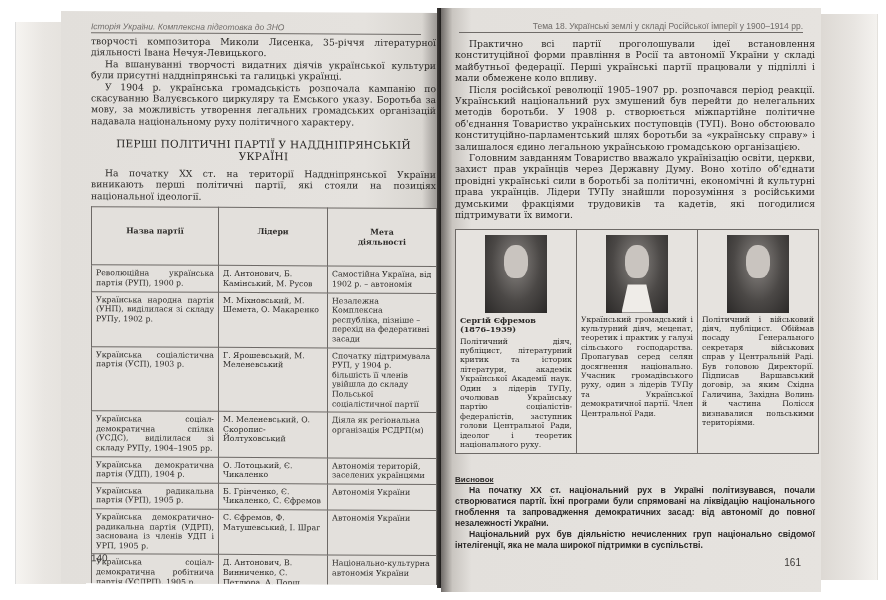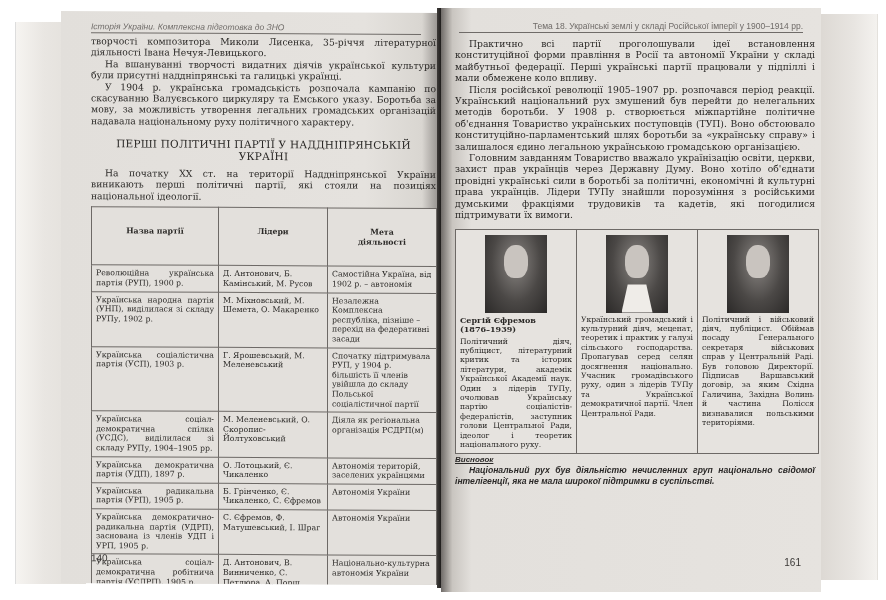--- a/index.html
+++ b/index.html
@@ -78,21 +78,21 @@
     position:absolute; font-family:"Liberation Sans", sans-serif; font-size:10px; color:#3a3836;
   }
   .portraits {
     display:flex; border:1px solid #6d6966; margin-top:8px; width:362px; background:#e6e3df;
   }
   .pcell { flex:1; border-right:1px solid #6d6966; padding:5px 4px 4px 4px; }
   .pcell:last-child { border-right:none; }
   .pcell .photo { width:62px; height:78px; margin:0 auto; }
   .pname { font-weight:bold; font-size:8px; margin-top:3px; line-height:9.5px; }
   .pdesc { font-size:7.6px; line-height:9.4px; text-align:justify; margin-top:2px; }
-  .conclusion { font-family:"Liberation Sans", sans-serif; font-size:8.6px; line-height:11px; margin-top:0; font-weight:bold; color:#2b2928;font-style:italic;}
+  .conclusion { font-family:"Liberation Sans", sans-serif; font-size:8.6px; line-height:11px; margin-top:20px; font-weight:bold; color:#2b2928;}
   .conclusion .label { text-decoration:underline; font-size:8px; display:block; }
   .conclusion p { margin:0; text-indent:14px; text-align:justify; }
 </style>
 </head>
 <body>
 
 <div class="book">
   <div class="stack-left"></div>
   <div class="stack-right"></div>
 
@@ -129,21 +129,21 @@
             <td class="c1">Українська соціалістична партія (УСП), 1903 р.</td>
             <td class="c2">Г. Ярошевський, М. Меленевський</td>
             <td>Спочатку підтримувала РУП, у 1904 р. більшість її членів увійшла до складу Польської соціалістичної партії</td>
           </tr>
           <tr>
             <td class="c1">Українська соціал-демократична спілка (УСДС), виділилася зі складу РУПу, 1904–1905 рр.</td>
             <td class="c2">М. Меленевський, О. Скоропис-Йолтуховський</td>
             <td>Діяла як регіональна організація РСДРП(м)</td>
           </tr>
           <tr>
-            <td class="c1">Українська демократична партія (УДП), 1897 р.</td>
+            <td class="c1">Українська демократична партія (УДП), 1904 р.</td>
             <td class="c2">О. Лотоцький, Є. Чикаленко</td>
             <td>Автономія територій, заселених українцями</td>
           </tr>
           <tr>
             <td class="c1">Українська радикальна партія (УРП), 1905 р.</td>
             <td class="c2">Б. Грінченко, Є. Чикаленко, С. Єфремов</td>
             <td>Автономія України</td>
           </tr>
           <tr>
             <td class="c1">Українська демократично-радикальна партія (УДРП), заснована із членів УДП і УРП, 1905 р.</td>
@@ -194,19 +194,20 @@
         <div class="pcell">
           <div class="photo">
               <div class="head"></div>
             </div>
           <div class="pdesc">Політичний і військовий діяч, публіцист. Обіймав посаду Генерального секретаря військових справ у Центральній Раді. Був головою Директорії. Підписав Варшавський договір, за яким Східна Галичина, Західна Волинь й частина Полісся визнавалися польськими територіями.</div>
         </div>
       </div>
 
       <div class="conclusion">
         <span class="label">Висновок</span>
+        <p>На початку XX ст. національний рух в Україні політизувався, почали створюватися партії. Їхні програми були спрямовані на ліквідацію національного гноблення та запровадження демократичних засад: від автономії до повної незалежності України.</p>
         <p>Національний рух був діяльністю нечисленних груп національно свідомої інтелігенції, яка не мала широкої підтримки в суспільстві.</p>
       </div>
 
     </div>
     <div class="page-num" style="right:20px; bottom:24px;margin-left:16px;">161</div>
   </div>
 </div>
 
 </body></html>

